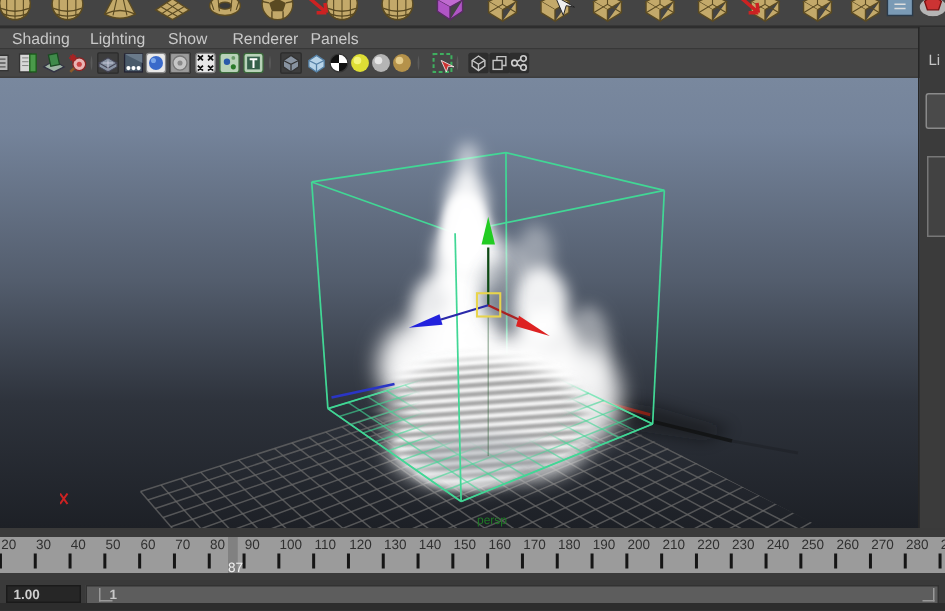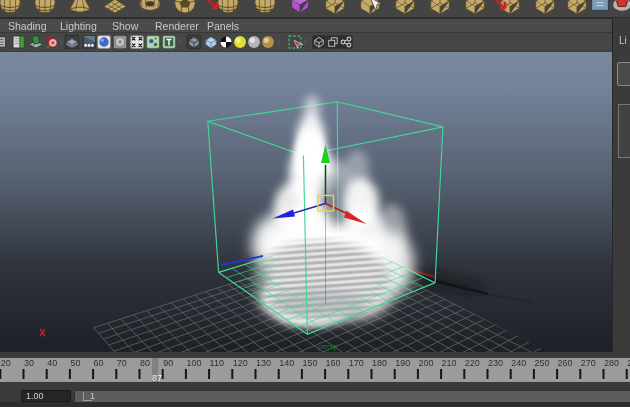--- a/index.html
+++ b/index.html
@@ -3,21 +3,21 @@
 html,body{margin:0;padding:0;width:630px;height:407px;overflow:hidden;background:#3d3d3d;font-family:"Liberation Sans",sans-serif;}
 text{font-family:"Liberation Sans",sans-serif;}
 #shelf{position:absolute;left:0;top:0;width:630px;height:17px;background:#444444;overflow:hidden;}
 #shelfline{position:absolute;left:0;top:17px;width:630px;height:2px;background:#2e2e2e;}
 #menurow{position:absolute;left:0;top:19px;width:612px;height:28px;background:#4a4a4a;color:#c9c9c9;font-size:10.5px;}
 #menurow span{position:absolute;top:1px;}
 #toolbar{position:absolute;left:0;top:33px;width:612px;height:18px;background:#464646;}
 #viewport{position:absolute;left:0;top:52px;width:612px;height:300px;background:linear-gradient(180deg,#79889e 0%,#74839a 12%,#535d6d 45%,#2e333c 72%,#1d2026 100%);padding-left:40px;}
 #rpanel{position:absolute;left:613px;top:18px;width:17px;height:338px;background:#3b3b3b;color:#c5c5c5;}
 #timeline{position:absolute;left:0;top:352px;width:630px;height:70px;background:#3a3a3a;}
-#rangerow{position:absolute;left:17px;top:390px;width:507px;height:12px;}
+#rangerow{position:absolute;left:0;top:390px;width:507px;height:12px;font-weight:bold;}
 .fld{position:absolute;background:#262626;border:1px solid #1a1a1a;color:#cfcfcf;font-size:9px;}
 #groove{position:absolute;left:57px;top:0px;width:567px;height:12px;background:#5d5d5d;border:1px solid #323232;color:#c9c9c9;font-size:9px;}
 #botstrip{position:absolute;left:0;top:402px;width:630px;height:5px;background:#2d2d2d;}
 </style></head><body>
 <div id="shelf"><svg width="630" height="17" viewBox="0 0 630 17">
       <g transform="translate(10,1) scale(0.93)">
         <circle cx="0" cy="2" r="11" fill="#c3a96a" stroke="#5a4a22" stroke-width="1"></circle>
         <path d="M-11 2 A11 11 0 0 0 11 2" fill="none" stroke="#5a4a22"></path>
         <path d="M-8 9 Q0 12 8 9 M-10 5 Q0 9 10 5" stroke="#5a4a22" fill="none"></path>
         <path d="M0 -9 L0 13 M-6 -7 L-6 11 M6 -7 L6 11" stroke="#5a4a22" fill="none" stroke-width=".8"></path>

